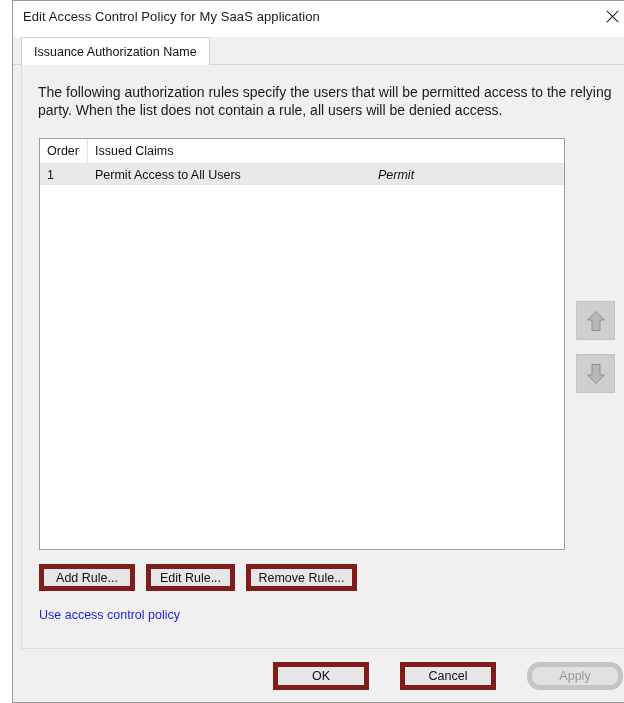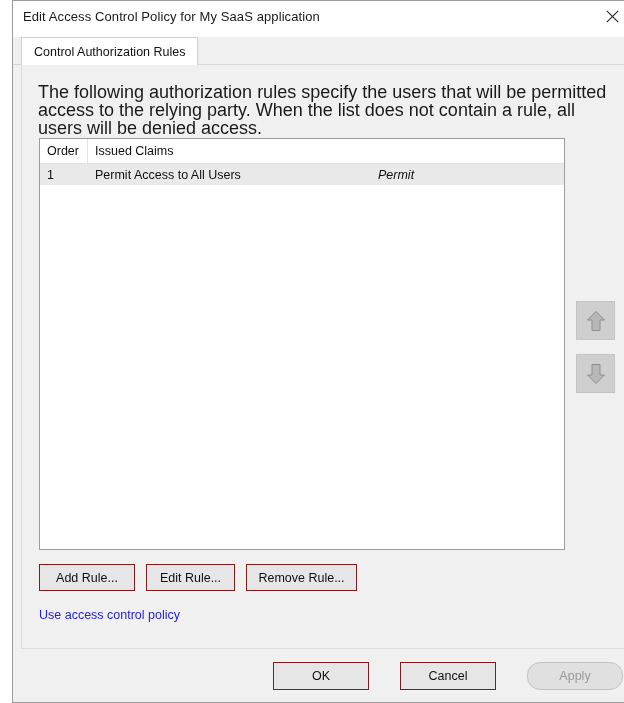--- a/index.html
+++ b/index.html
@@ -104,21 +104,21 @@
     border-top: none;
     position: relative;
     box-sizing: border-box;
   }
 
   .description {
     position: absolute;
     left: 16px;
     top: 18px;
     width: 578px;
-    font-size: 18px;
+    font-size: 14px;
     line-height: 18px;
     color: #1a1a1a;
   }
 
   
   .listview {
     position: absolute;
     left: 17px;
     top: 73px;
     width: 526px;
@@ -182,21 +182,21 @@
     align-items: center;
     justify-content: center;
   }
   .arrow-up   { left: 554px; top: 236px; }
   .arrow-down { left: 554px; top: 289px; }
   .arrow-btn svg { display: block; }
 
   
   .btn {
     background: #e6e6e6;
-    border: 1px solid #7f1d1d;
+    border: 5px solid #7f1d1d;
     font-family: "Liberation Sans", sans-serif;
     font-size: 12.5px;
     color: #101010;
     box-sizing: border-box;
     display: flex;
     align-items: center;
     justify-content: center;
     padding: 0;
     white-space: nowrap;
   }
@@ -253,21 +253,21 @@
       <svg width="13" height="13" viewBox="0 0 13 13" aria-hidden="true">
         <line x1="0.8" y1="0.8" x2="12.2" y2="12.2" stroke="#222222" stroke-width="1.1"></line>
         <line x1="12.2" y1="0.8" x2="0.8" y2="12.2" stroke="#222222" stroke-width="1.1"></line>
       </svg>
     </div>
   </div>
 
   <div class="tabstrip">
     <div class="tabstrip-filler"></div>
     <div class="tab">
-      <span>Control Authorization Rules</span>
+      <span>Issuance Authorization Name</span>
     </div>
   </div>
 
   <div class="tabpage">
 
     <div class="description">The following authorization rules specify the users that will be permitted access to the relying party. When the list does not contain a rule, all users will be denied access.</div>
 
     <div class="listview">
       <div class="lv-header">
         <div class="lv-th c-order">Order</div>

